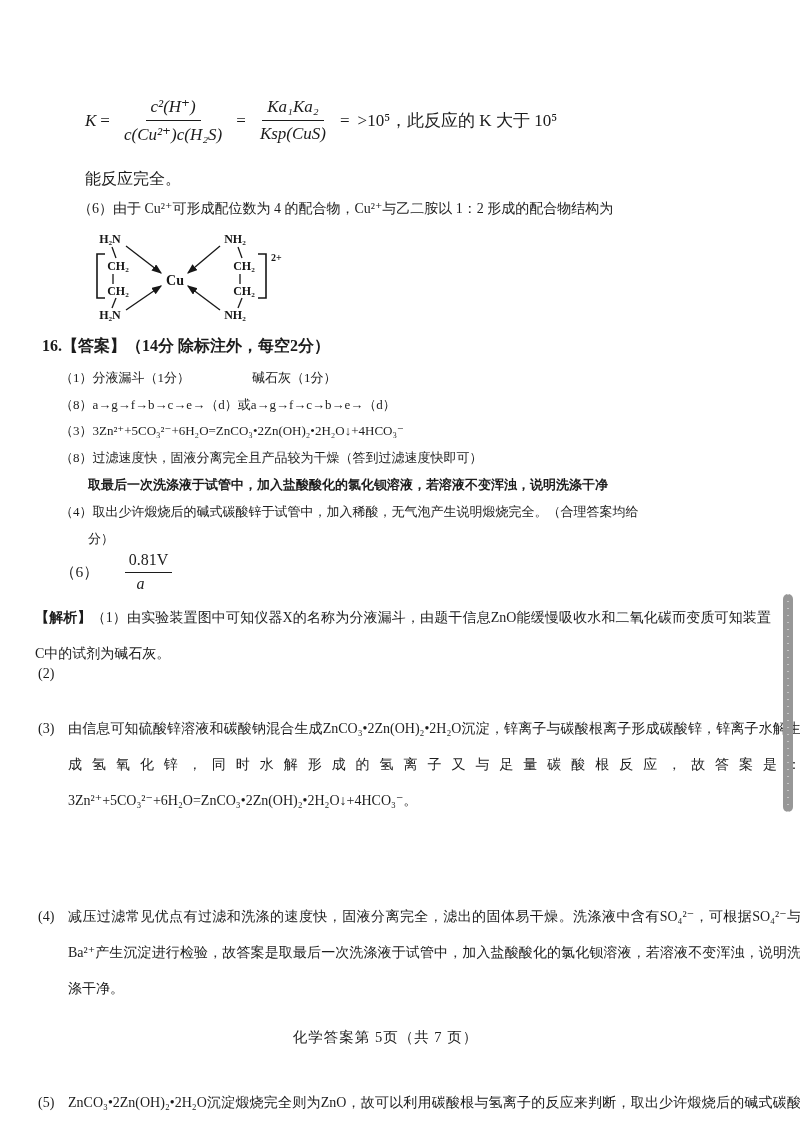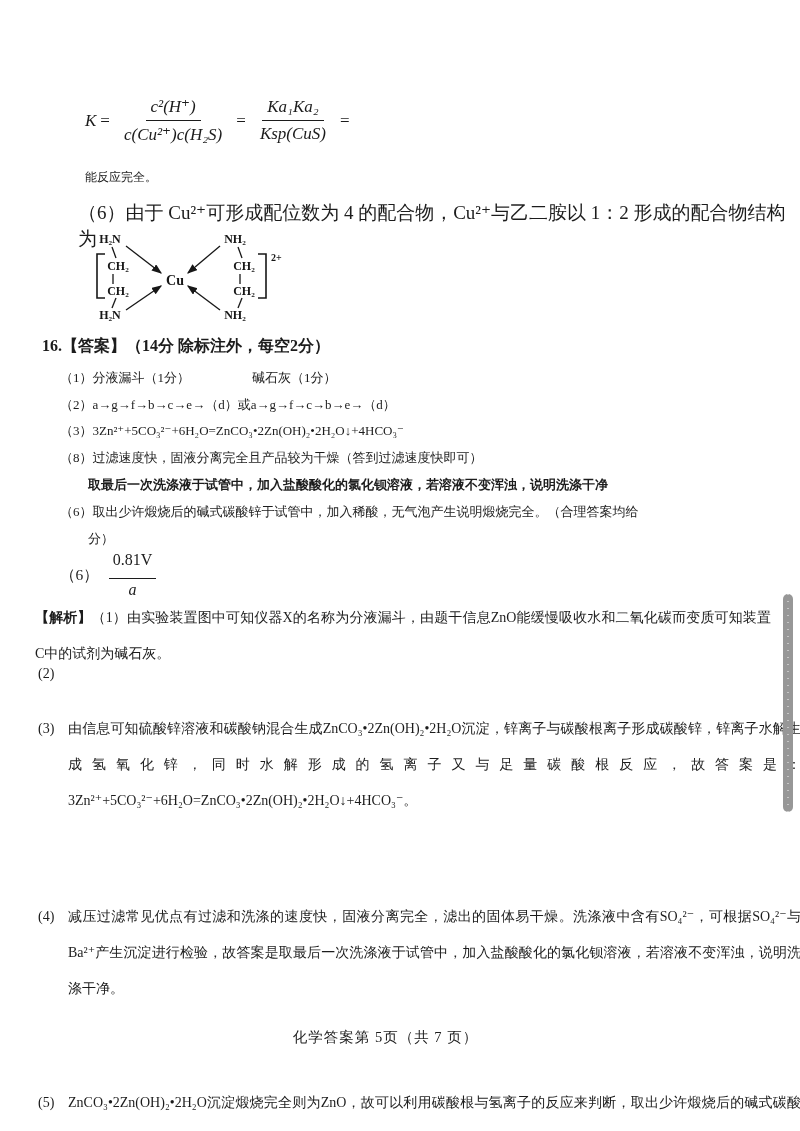--- a/index.html
+++ b/index.html
@@ -19,21 +19,21 @@
   .eq { margin:0 4px; }
 
   
   .structure svg text { font-family:"Liberation Serif","DejaVu Serif",serif; fill:#171717; }
 
   
   .heading16 { font-weight:bold; font-size:16px; }
   .ansline { font-size:13px; white-space:nowrap; }
   .gap { display:inline-block; width:62px; }
   .ansfrac { display:inline-flex; flex-direction:column; align-items:center; font-size:16px; margin-left:10px; }
-  .ansfrac .num { padding:0 4px 9px; border-bottom:1.6px solid #1c1c1c; }
+  .ansfrac .num { padding:0 4px 3px; border-bottom:1.6px solid #1c1c1c;margin-left:16px; }
   .ansfrac .den { padding:2px 4px 0; font-style:italic; }
   .a6row { display:flex; align-items:center; font-size:15.5px; }
 
   
   .para { font-size:14px; line-height:36px; text-align:justify; }
   .hang { padding-left:30px; position:relative; }
   .hang .pnum { position:absolute; left:0; top:0; }
   .alabel { font-weight:bold; }
 
   
@@ -54,25 +54,26 @@
   <span class="frac var">
     <span class="num">c²(H⁺)</span>
     <span class="den">c(Cu²⁺)c(H₂S)</span>
   </span>
   <span class="eq">=</span>
   <span class="frac var">
     <span class="num">Ka₁Ka₂</span>
     <span class="den">Ksp(CuS)</span>
   </span>
   <span class="eq">=</span>
+  <span style="margin-left:4px;">&gt;10⁵，此反应的 K 大于 10⁵</span>
 </div>
 
-<div class="abs" style="top:169px; left:85px; font-size:12px;">能反应完全。</div>
+<div class="abs" style="top:169px; left:85px; font-size:16px;">能反应完全。</div>
 
-<div class="abs" style="top:200px; left:78px; font-size:19px;">（6）由于 Cu²⁺可形成配位数为 4 的配合物，Cu²⁺与乙二胺以 1：2 形成的配合物结构为</div>
+<div class="abs" style="top:200px; left:78px; font-size:14px;">（6）由于 Cu²⁺可形成配位数为 4 的配合物，Cu²⁺与乙二胺以 1：2 形成的配合物结构为</div>
 
 <div class="abs structure" style="top:226px; left:72px;">
   <svg width="215" height="100" viewBox="0 0 215 100">
     <defs>
       <marker id="ah" markerWidth="9" markerHeight="8" refX="7" refY="3" orient="auto">
         <path d="M0,0 L8,3 L0,6 z" fill="#171717"></path>
       </marker>
     </defs>
 
     <text x="38" y="17" font-size="12" font-weight="bold" text-anchor="middle">H₂N</text>
@@ -103,25 +104,25 @@
     <line x1="54" y1="84" x2="89" y2="60" stroke="#171717" stroke-width="1.3" marker-end="url(#ah)"></line>
     <line x1="148" y1="84" x2="116" y2="60" stroke="#171717" stroke-width="1.3" marker-end="url(#ah)"></line>
   </svg>
 </div>
 
 <div class="abs heading16" style="top:336px; left:42px;">16.【答案】（14分 除标注外，每空2分）</div>
 
 <div class="abs ansline" style="top:369px; left:60px;">
   <span>（1）分液漏斗（1分）</span><span class="gap"></span><span>碱石灰（1分）</span>
 </div>
-<div class="abs ansline" style="top:396px; left:60px;">（2）a→g→f→b→c→e→（d）或a→g→f→c→b→e→（d）</div>
+<div class="abs ansline" style="top:396px; left:60px;">（8）a→g→f→b→c→e→（d）或a→g→f→c→b→e→（d）</div>
 <div class="abs ansline" style="top:422px; left:60px;">（3）3Zn²⁺+5CO₃²⁻+6H₂O=ZnCO₃•2Zn(OH)₂•2H₂O↓+4HCO₃⁻</div>
 <div class="abs ansline" style="top:449px; left:60px;">（8）过滤速度快，固液分离完全且产品较为干燥（答到过滤速度快即可）</div>
 <div class="abs ansline" style="top:476px; left:88px;font-weight:bold;">取最后一次洗涤液于试管中，加入盐酸酸化的氯化钡溶液，若溶液不变浑浊，说明洗涤干净</div>
-<div class="abs ansline" style="top:503px; left:60px;">（6）取出少许煅烧后的碱式碳酸锌于试管中，加入稀酸，无气泡产生说明煅烧完全。（合理答案均给</div>
+<div class="abs ansline" style="top:503px; left:60px;">（4）取出少许煅烧后的碱式碳酸锌于试管中，加入稀酸，无气泡产生说明煅烧完全。（合理答案均给</div>
 <div class="abs ansline" style="top:530px; left:88px;">分）</div>
 
 <div class="abs a6row" style="top:551px; left:60px;">
   <span>（6）</span>
   <span class="ansfrac">
     <span class="num">0.81V</span>
     <span class="den">a</span>
   </span>
 </div>
 

